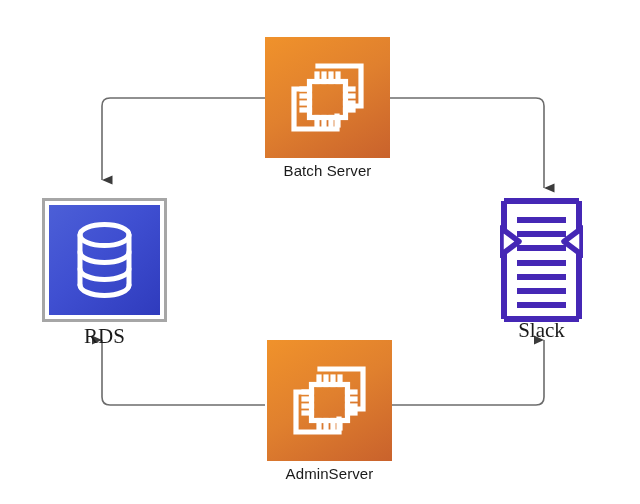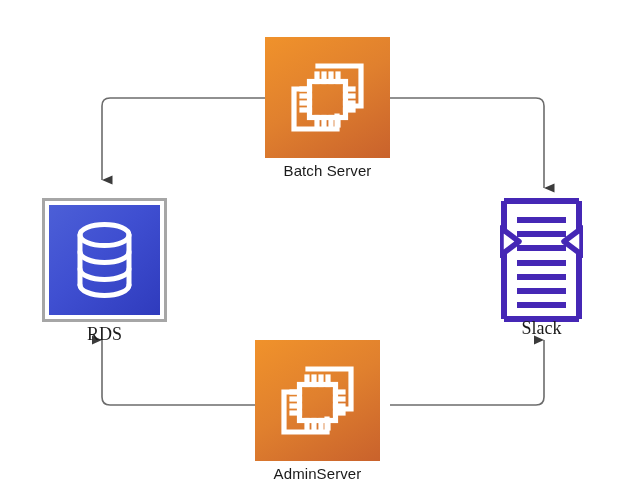--- a/index.html
+++ b/index.html
@@ -38,21 +38,21 @@
     white-space: nowrap;
     color: #1a1a1a;
   }
   .label-sans {
     font-family: "Liberation Sans", sans-serif;
     font-size: 15px;
     letter-spacing: 0.1px;
   }
   .label-serif {
     font-family: "Liberation Serif", serif;
-    font-size: 18px;
+    font-size: 21px;
   }
 
   
   .tile-compute {
     width: 125px;
     height: 121px;
     background: linear-gradient(150deg, #f0922b 0%, #e0802e 48%, #c9622c 100%);
   }
   .tile-compute svg { display: block; }
 
@@ -185,21 +185,21 @@
         </g>
 
         <path d="M1,30 L19,43.5 L1,57 Z" fill="none" stroke="#4527b5" stroke-width="5.5" stroke-linejoin="round"></path>
 
         <path d="M82,30 L64,43.5 L82,57 Z" fill="none" stroke="#4527b5" stroke-width="5.5" stroke-linejoin="round"></path>
       </svg>
     </div>
     <div class="node-label label-serif" style="top:120px;">Slack</div>
   </div>
 
-  <div class="node" style="left:255px; top:340px;">
+  <div class="node" style="left:267px; top:340px;">
     <div class="tile-compute">
       <svg width="125" height="121" viewBox="0 0 125 121" xmlns="http://www.w3.org/2000/svg">
         <g fill="none" stroke="#ffffff" stroke-width="5.2" stroke-linecap="square" stroke-linejoin="miter">
           <path d="M53,29 L96,29 L96,69 L82,69"></path>
           <path d="M43,52 L29,52 L29,92 L72,92 L72,79"></path>
           <rect x="44.5" y="44.5" width="36" height="36"></rect>
           <path d="M52,44.5 L52,37"></path>
           <path d="M59,44.5 L59,37"></path>
           <path d="M66,44.5 L66,37"></path>
           <path d="M73,44.5 L73,37"></path>

